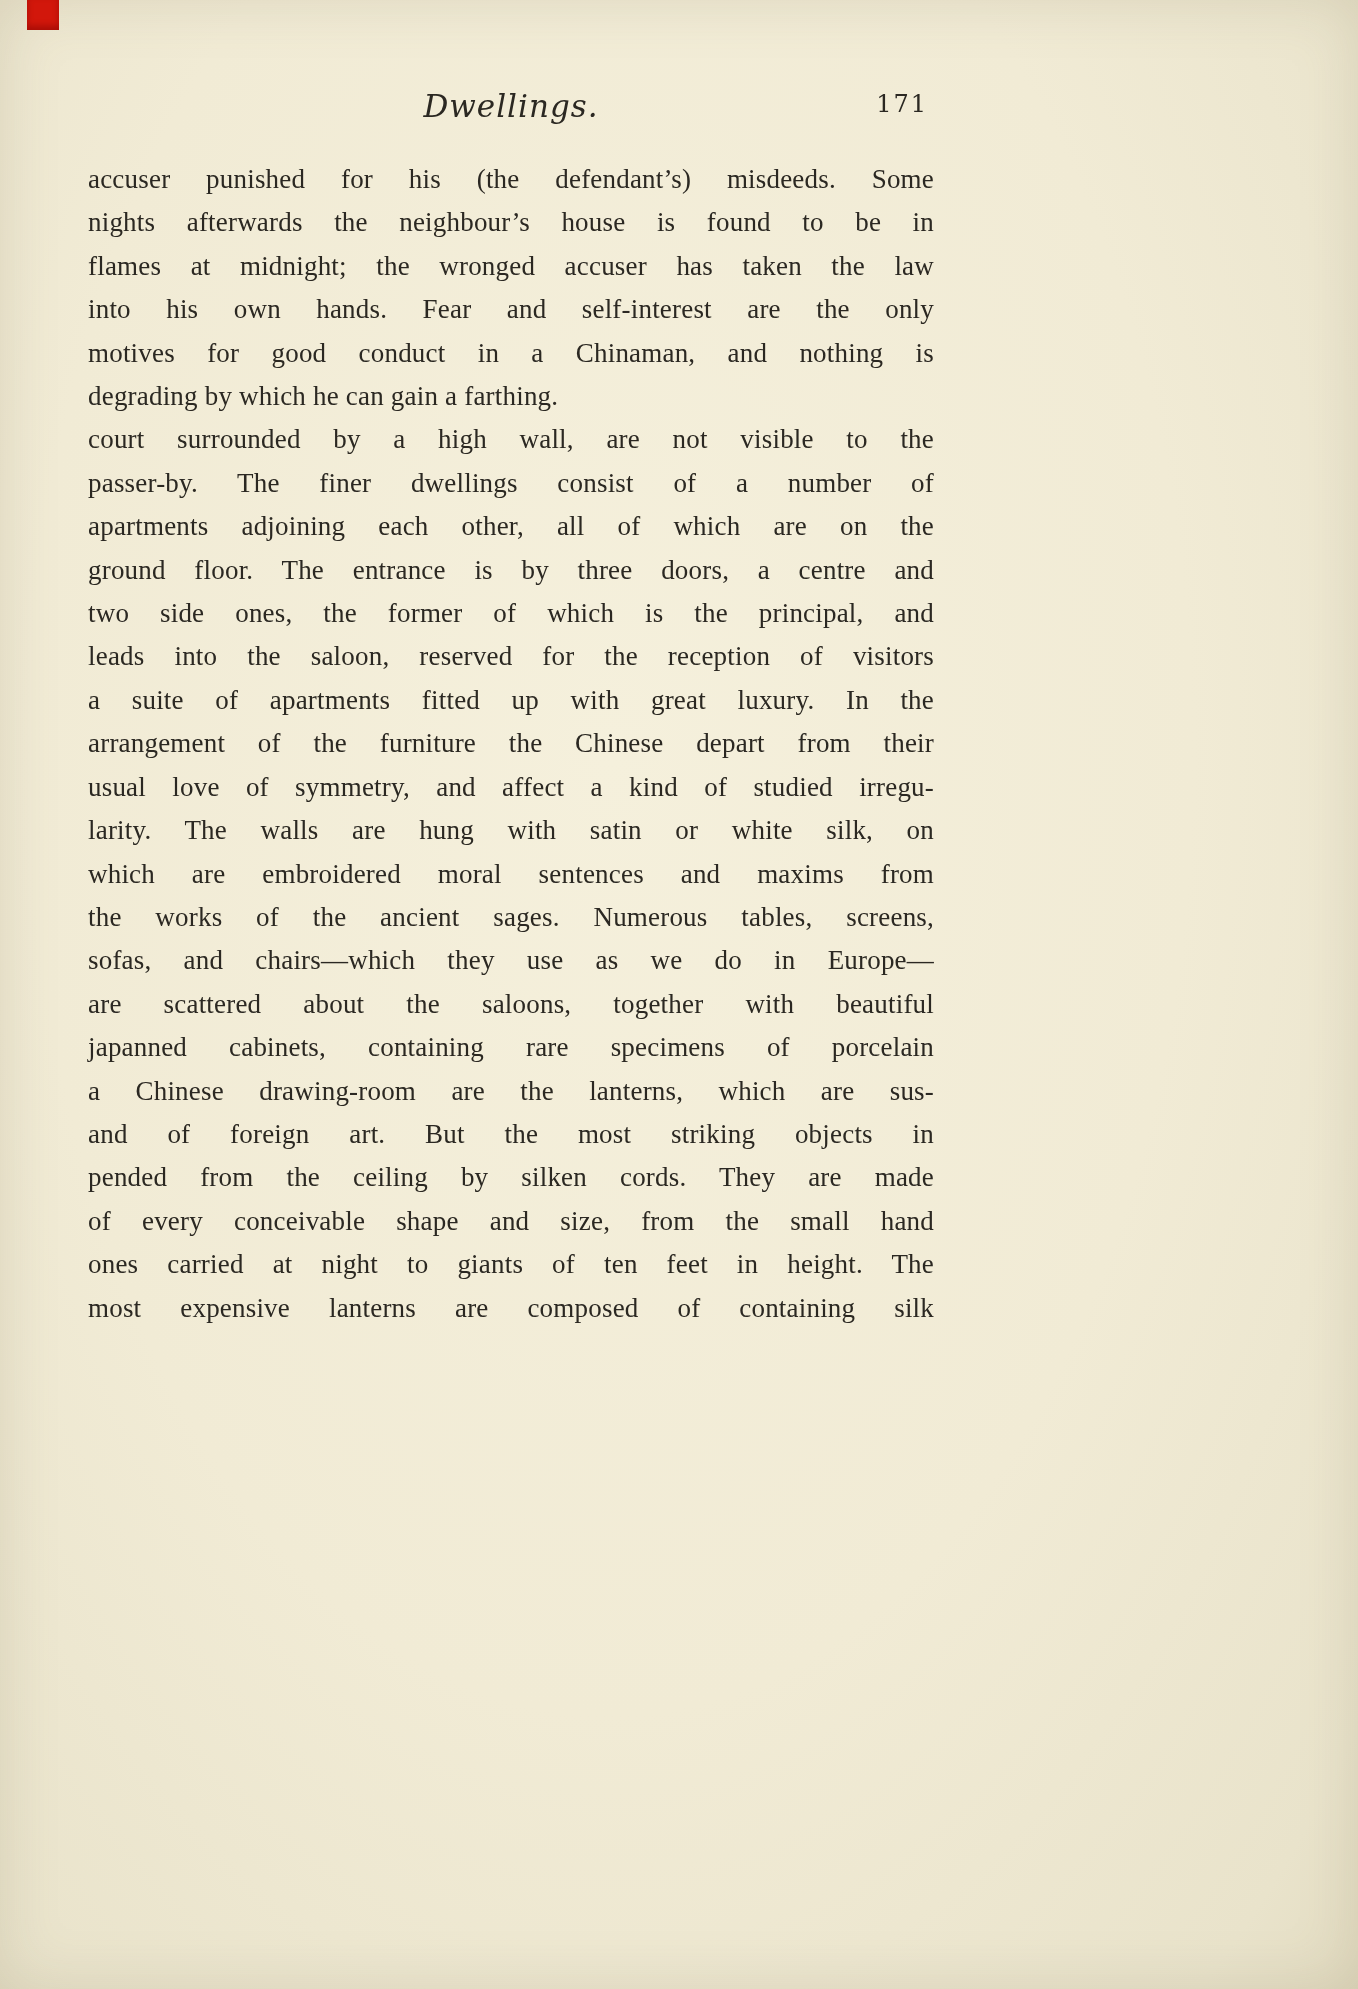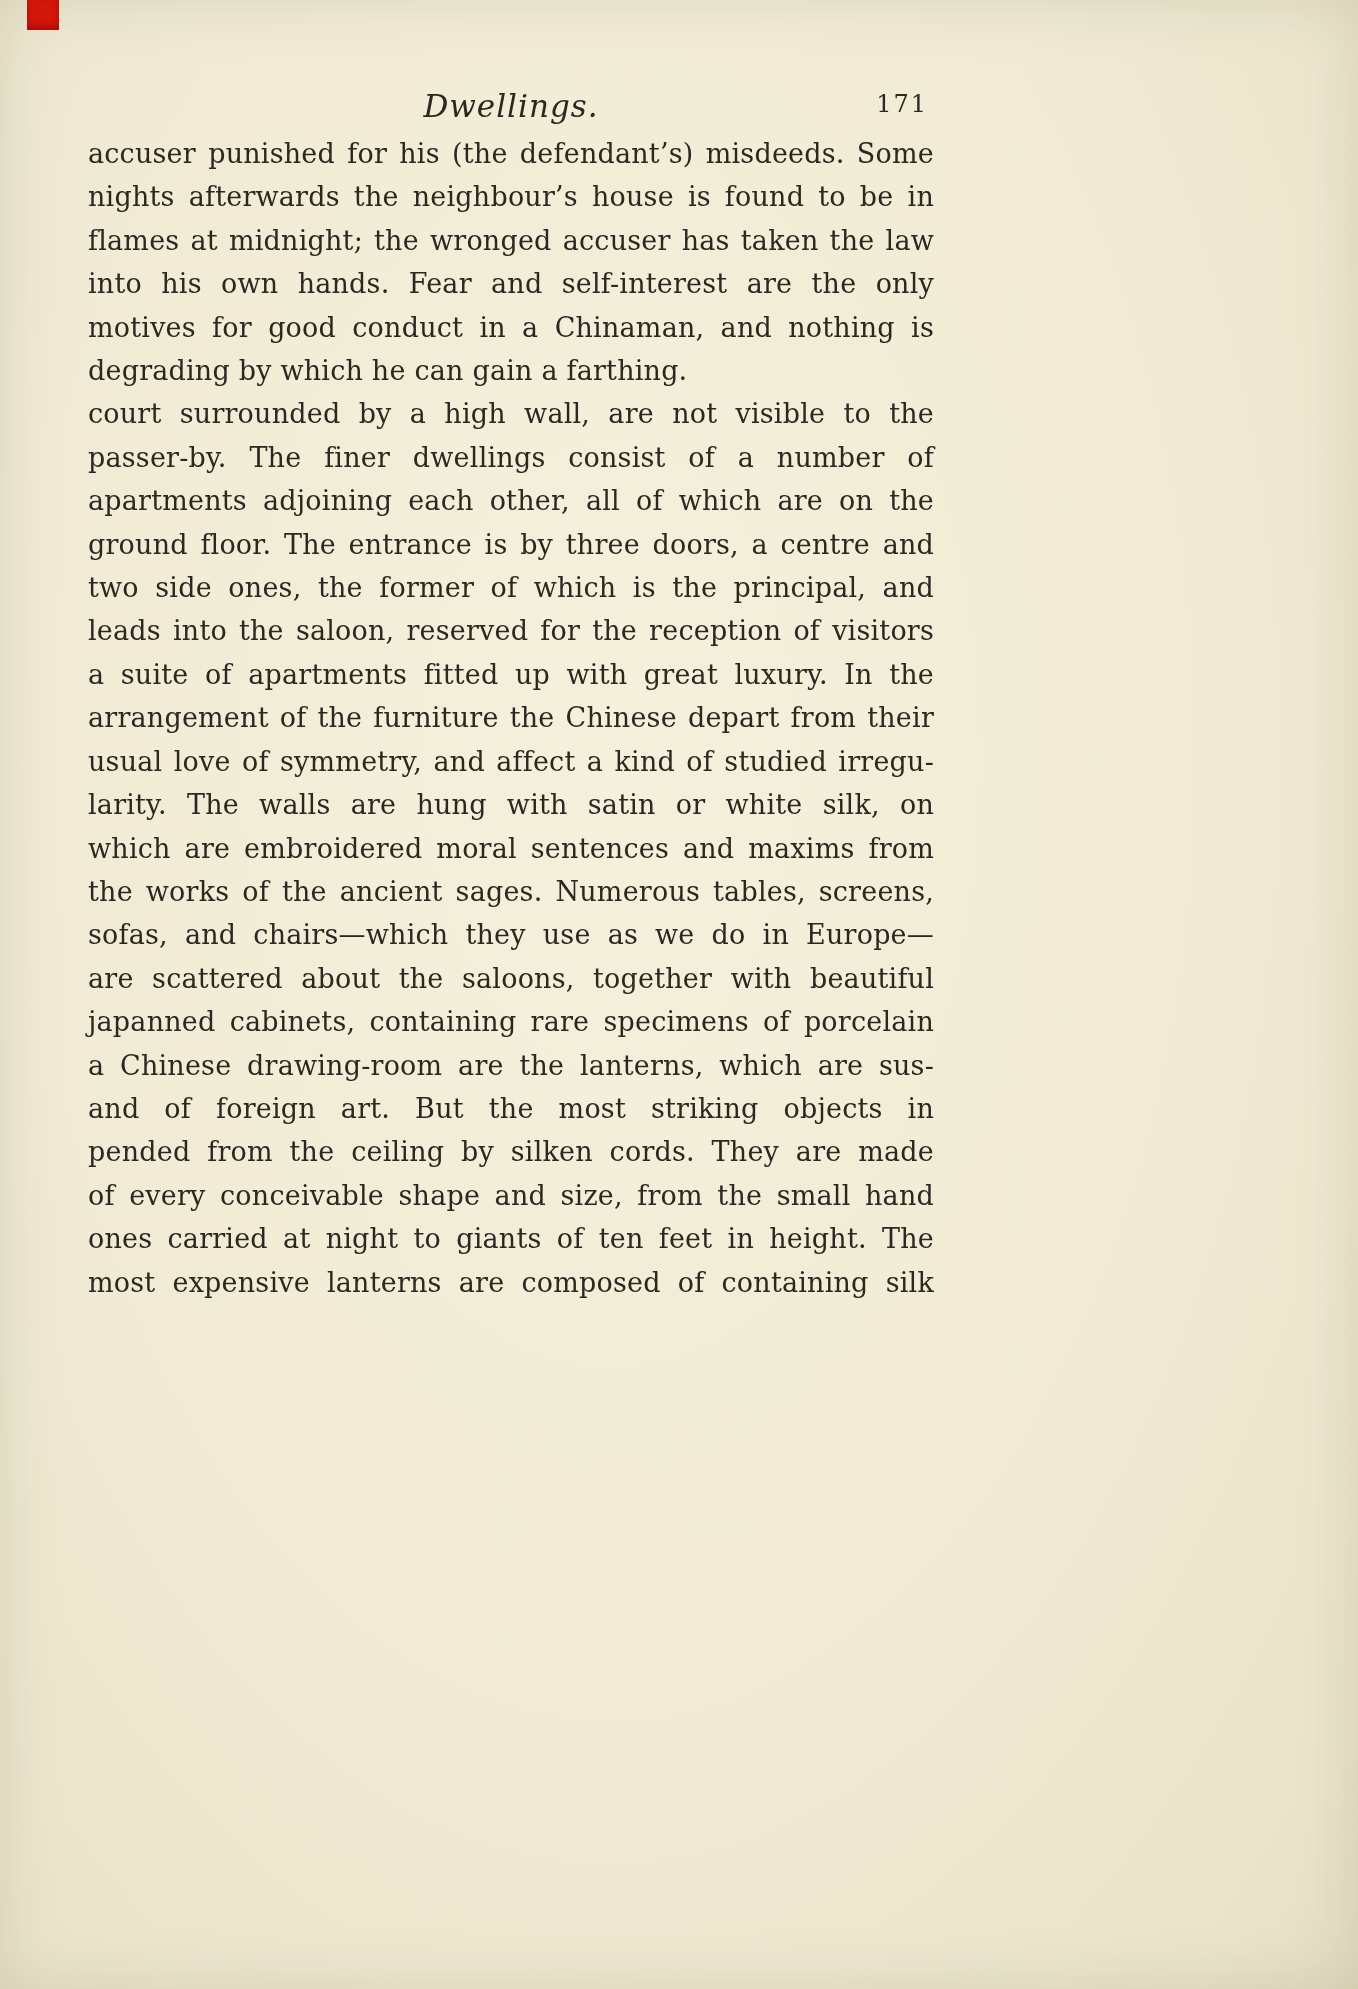--- a/index.html
+++ b/index.html
@@ -29,39 +29,41 @@
   }
   .content {
     position: absolute;
     left: 88px;
     top: 88px;
     width: 846px;
   }
   .header {
     position: relative;
     height: 44px;
+    margin-bottom: 26px;
   }
   .title {
     text-align: center;
     font-style: italic;
     font-size: 31px;
     letter-spacing: 1px;
   }
   .page-number {
     position: absolute;
     right: 6px;
     top: 2px;
     font-size: 24px;
     font-style: normal;
     letter-spacing: 2px;
   }
   .body-text {
     font-size: 27px;
     line-height: 43.4px;
     letter-spacing: 0.2px;
+    font-family: Liberation Serif, serif;
   }
   .line {
     text-align: justify;
     text-align-last: justify;
     white-space: normal;
     min-height: 43.4px;
   }
   .line.no-justify {
     text-align-last: left;
   }

